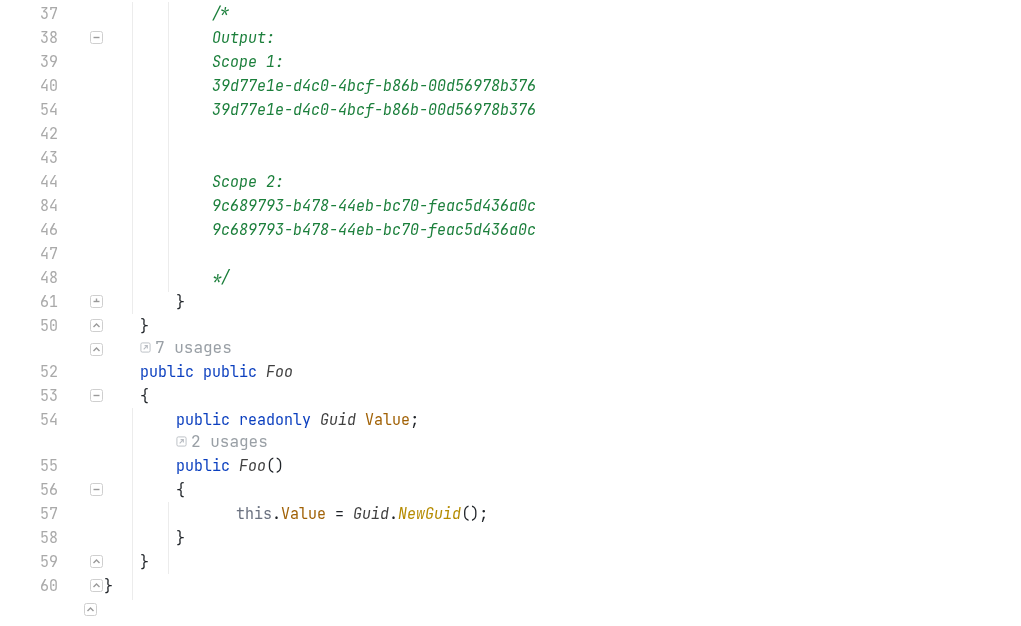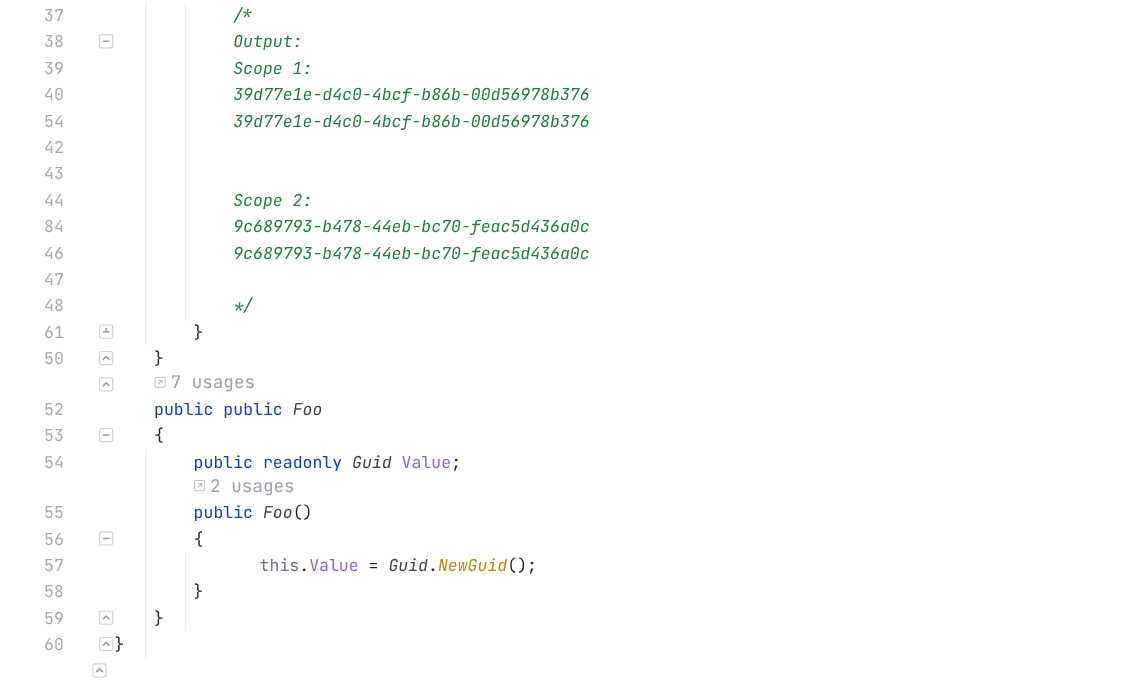--- a/index.html
+++ b/index.html
@@ -68,21 +68,21 @@
     font-size: 16px;
     display: inline-flex;
     align-items: center;
     gap: 4px;
     line-height: 22px;
   }
   .inline-hint svg { flex: 0 0 auto; }
   .tok-comment { color: #1b7f3b; font-style: italic; }
   .tok-keyword { color: #0b3fbf; }
   .tok-type    { color: #404040; font-style: italic; }
-  .tok-ident   { color: #8b5cf6; }
+  .tok-ident   { color: #a16207; }
   .tok-method  { color: #b58b00; font-style: italic; }
   .tok-punc    { color: #1f2328; }
   .tok-this    { color: #6b7280; margin-left: 24px; }
   
   .guides {
     position: absolute;
     left: 94px; 
     top: 0;
     bottom: 0;
     pointer-events: none;

